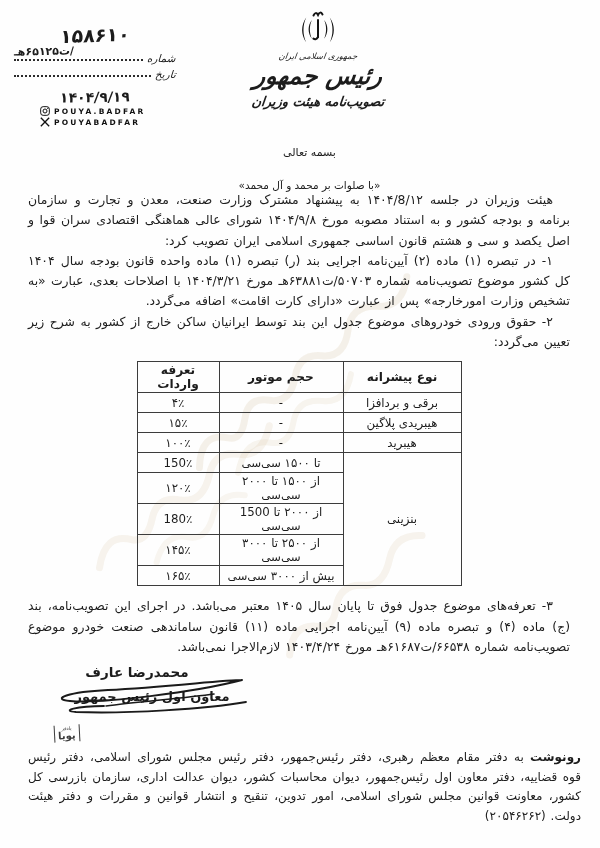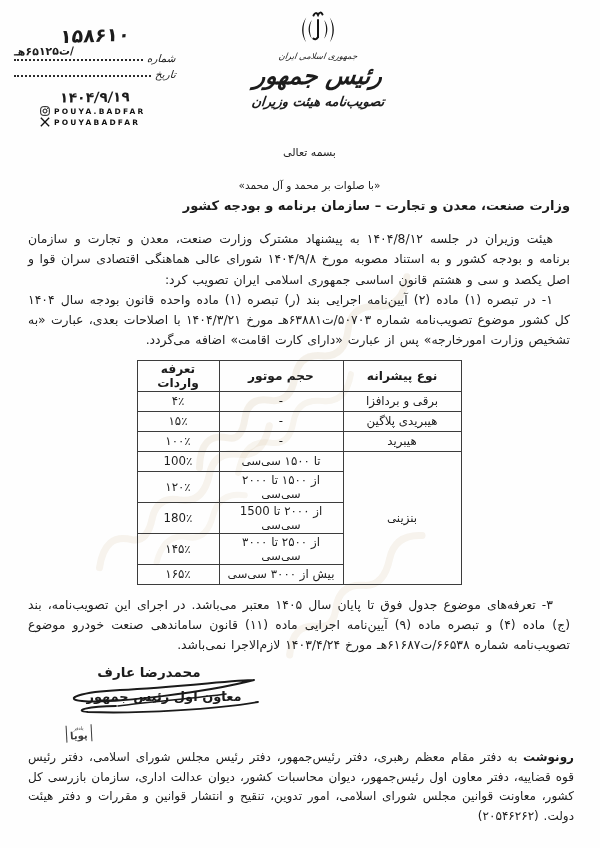--- a/index.html
+++ b/index.html
@@ -65,32 +65,32 @@
     font-size:11.8px;
   }
   table.tariff th, table.tariff td {
     border:1px solid #3c3c3c; text-align:center; vertical-align:middle;
     padding:1px 6px; height:20px; background:transparent;
   }
   table.tariff th { font-weight:bold; font-size:12.2px; }
   .col-type { width:118px; } .col-vol { width:124px; } .col-tariff { width:82px; }
   .pct { direction:rtl; }
   
-  .sig { position:absolute; top:664px; left:64px; width:200px; height:80px; z-index:3; text-align:center; }
+  .sig { position:absolute; top:664px; left:52px; width:200px; height:80px; z-index:3; text-align:center; }
   .sig-name  { font-size:13.5px; font-weight:bold; margin-right:30px; }
   .sig-title { font-size:13px; font-weight:bold; margin-top:9px; white-space:nowrap; }
   .sig-swoosh { position:absolute; top:4px; left:-6px; z-index:4; pointer-events:none; }
   .stamp {
     position:absolute; left:2px; bottom:2px; font-size:10px; font-weight:bold;
     color:#3a3a3a; border-left:1.5px solid #3a3a3a; border-right:1.5px solid #3a3a3a;
     padding:1px 3px; transform:rotate(-3deg); line-height:1;
   }
   .stamp-small { display:block; font-size:5px; font-weight:normal; letter-spacing:0; }
   
-  .cc { position:absolute; top:748px; right:26px; left:28px; z-index:3; }
+  .cc { position:absolute; top:748px; right:19px; left:28px; z-index:3; }
   .cc-text { font-size:12px; line-height:19.5px; text-align:justify; word-spacing:1px; }
   .cc-lead { font-weight:bold; }
 </style>
 </head>
 <body>
 
 <div class="page">
 
   <div class="wm" style="top:300px; left:150px; transform:rotate(-32deg);">
     <svg width="330" height="120" viewBox="0 0 330 120" fill="none">
@@ -158,23 +158,23 @@
     <div class="lh-office">رئیس جمهور</div>
     <div class="lh-doctype">تصویب‌نامه هیئت وزیران</div>
   </div>
 
   <div class="invocation">
     <div class="bismillah">بسمه تعالی</div>
     <div class="salawat">«با صلوات بر محمد و آل محمد»</div>
   </div>
 
   <div class="content">
-    <div class="addressee">وزارت صنعت، معدن و تجارت – سازمان برنامه و بودجه کشور</div>
     <p class="para">هیئت وزیران در جلسه ۱۴۰۴/8/۱۲ به پیشنهاد مشترک وزارت صنعت، معدن و تجارت و سازمان برنامه و بودجه کشور و به استناد مصوبه مورخ ۱۴۰۴/۹/۸ شورای عالی هماهنگی اقتصادی سران قوا و اصل یکصد و سی و هشتم قانون اساسی جمهوری اسلامی ایران تصویب کرد:</p>
     <p class="para">۱- در تبصره (۱) ماده (۲) آیین‌نامه اجرایی بند (ر) تبصره (۱) ماده واحده قانون بودجه سال ۱۴۰۴ کل کشور موضوع تصویب‌نامه شماره ۵۰۷۰۳/ت۶۳۸۸۱هـ مورخ ۱۴۰۴/۳/۲۱ با اصلاحات بعدی، عبارت «به تشخیص وزارت امورخارجه» پس از عبارت «دارای کارت اقامت» اضافه می‌گردد.</p>
+    <p class="para">۲- حقوق ورودی خودروهای موضوع جدول این بند توسط ایرانیان ساکن خارج از کشور به شرح زیر تعیین می‌گردد:</p>
 
     <table class="tariff">
       <thead>
         <tr>
           <th class="col-type">نوع پیشرانه</th>
           <th class="col-vol">حجم موتور</th>
           <th class="col-tariff">تعرفه واردات</th>
         </tr>
       </thead>
       <tbody>
@@ -189,21 +189,21 @@
           <td class="pct">۱۵٪</td>
         </tr>
         <tr>
           <td>هیبرید</td>
           <td>-</td>
           <td class="pct">۱۰۰٪</td>
         </tr>
         <tr>
           <td rowspan="5">بنزینی</td>
           <td>تا ۱۵۰۰ سی‌سی</td>
-          <td class="pct">100٪</td>
+          <td class="pct">150٪</td>
         </tr>
         <tr>
           <td>از ۱۵۰۰ تا ۲۰۰۰ سی‌سی</td>
           <td class="pct">۱۲۰٪</td>
         </tr>
         <tr>
           <td>از ۲۰۰۰ تا 1500 سی‌سی</td>
           <td class="pct">180٪</td>
         </tr>
         <tr>

